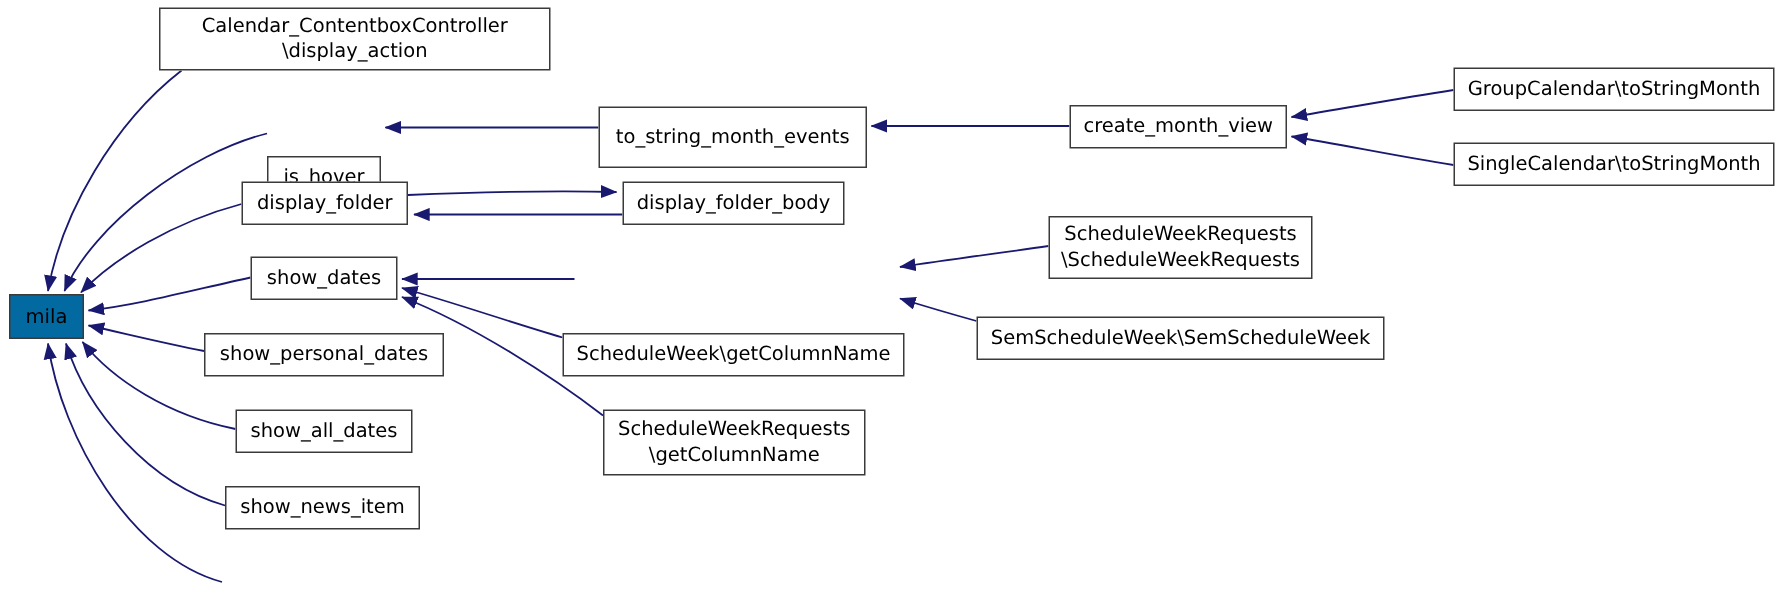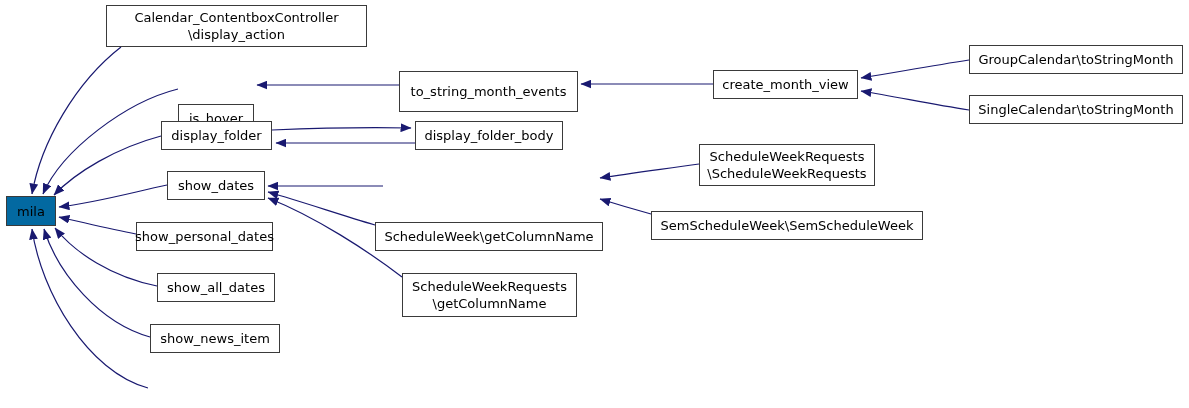--- a/index.html
+++ b/index.html
@@ -93,21 +93,21 @@
   </div>
 
   <div class="node" style="left:161px; top:121px; width:111px; height:29px;">
     <span>display_folder</span>
   </div>
 
   <div class="node" style="left:167px; top:171px; width:98px; height:29px;">
     <span>show_dates</span>
   </div>
 
-  <div class="node" style="left:136px; top:222px; width:137px; height:29px;">
+  <div class="node" style="left:136px; top:222px; width:160px; height:29px;">
     <span>show_personal_dates</span>
   </div>
 
   <div class="node" style="left:157px; top:273px; width:118px; height:29px;">
     <span>show_all_dates</span>
   </div>
 
   <div class="node" style="left:150px; top:324px; width:130px; height:29px;">
     <span>show_news_item</span>
   </div>

